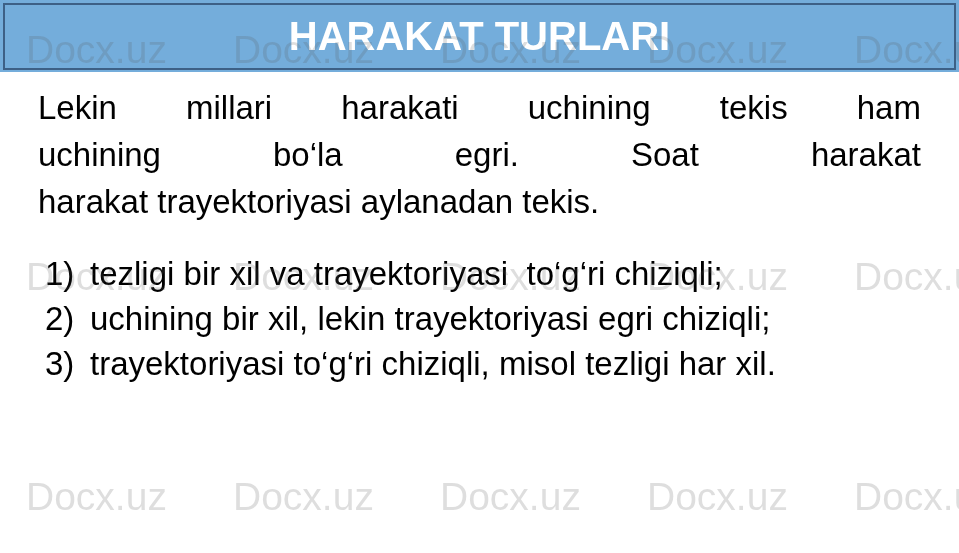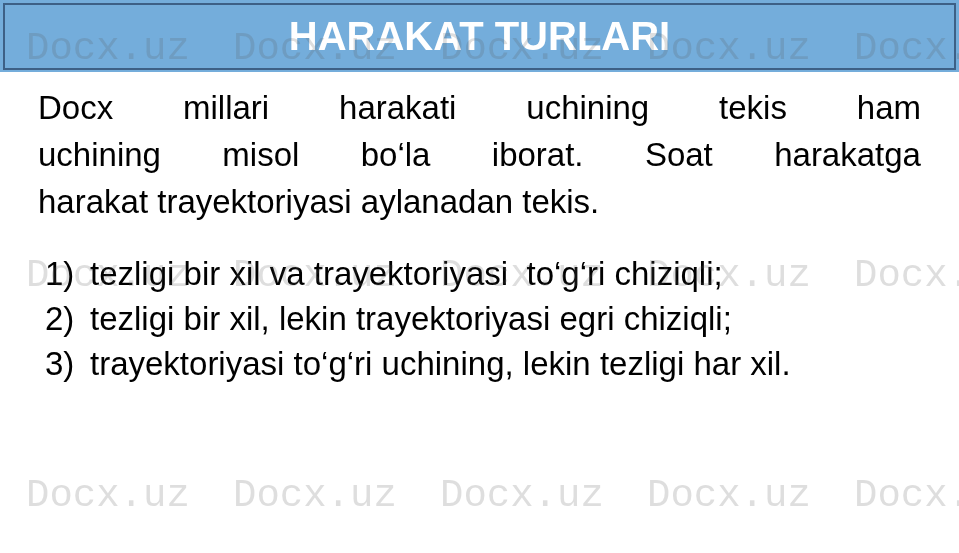--- a/index.html
+++ b/index.html
@@ -61,21 +61,20 @@
     list-style:none;
   }
   .li{display:flex;align-items:baseline;}
   .li-num{flex:0 0 45px;width:45px;}
   .li-text{white-space:pre-wrap;}
   
   .watermarks{
     position:absolute;inset:0;
     z-index:10;
     pointer-events:none;
-    font-family:Liberation Mono, monospace;
   }
   .wm{
     position:absolute;
     font-size:39px;
     line-height:1;
     color:var(--watermark-color);
     white-space:nowrap;
   }
 </style>
 </head>
@@ -83,49 +82,48 @@
 
 <div class="slide">
 
   <div class="header">
     <span class="title">HARAKAT TURLARI</span>
   </div>
 
   <div class="content">
     <div class="para" id="paragraph">
         <div class="para-line justify">
-          <span class="w">Docx</span>
+          <span class="w">Lekin</span>
           <span class="w">millari</span>
           <span class="w">harakati</span>
           <span class="w">uchining</span>
           <span class="w">tekis</span>
           <span class="w">ham</span>
         </div>
         <div class="para-line justify">
           <span class="w">uchining</span>
-          <span class="w">misol</span>
           <span class="w">bo‘la</span>
-          <span class="w">iborat.</span>
+          <span class="w">egri.</span>
           <span class="w">Soat</span>
-          <span class="w">harakatga</span>
+          <span class="w">harakat</span>
         </div>
         <div class="para-line">harakat trayektoriyasi aylanadan tekis.</div>
       </div>
     <div class="list" id="list">
         <div class="li">
           <span class="li-num">1)</span>
           <span class="li-text">tezligi bir xil va trayektoriyasi  to‘g‘ri chiziqli;</span>
         </div>
         <div class="li">
           <span class="li-num">2)</span>
-          <span class="li-text">tezligi bir xil, lekin trayektoriyasi egri chiziqli;</span>
+          <span class="li-text">uchining bir xil, lekin trayektoriyasi egri chiziqli;</span>
         </div>
         <div class="li">
           <span class="li-num">3)</span>
-          <span class="li-text">trayektoriyasi to‘g‘ri uchining, lekin tezligi har xil.</span>
+          <span class="li-text">trayektoriyasi to‘g‘ri chiziqli, misol tezligi har xil.</span>
         </div>
       </div>
   </div>
 
   <div class="watermarks" id="watermarks">
       <span class="wm" style="top: 30px; left: 26px;">Docx.uz</span>
       <span class="wm" style="top: 30px; left: 233px;">Docx.uz</span>
       <span class="wm" style="top: 30px; left: 440px;">Docx.uz</span>
       <span class="wm" style="top: 30px; left: 647px;">Docx.uz</span>
       <span class="wm" style="top: 30px; left: 854px;">Docx.uz</span>

